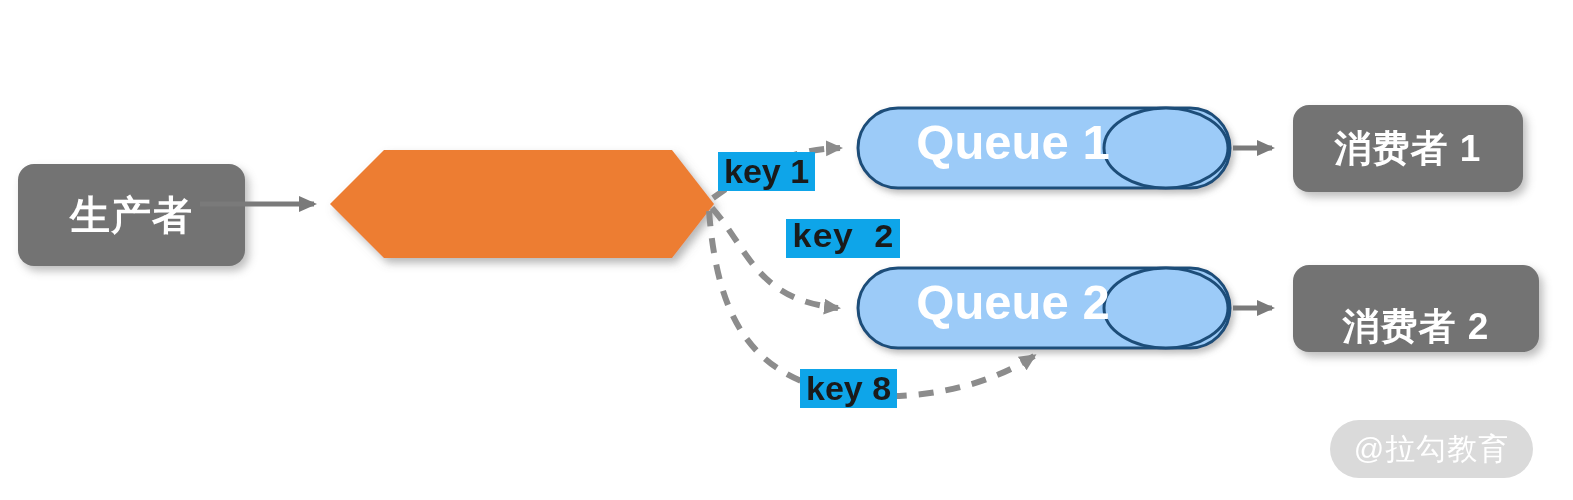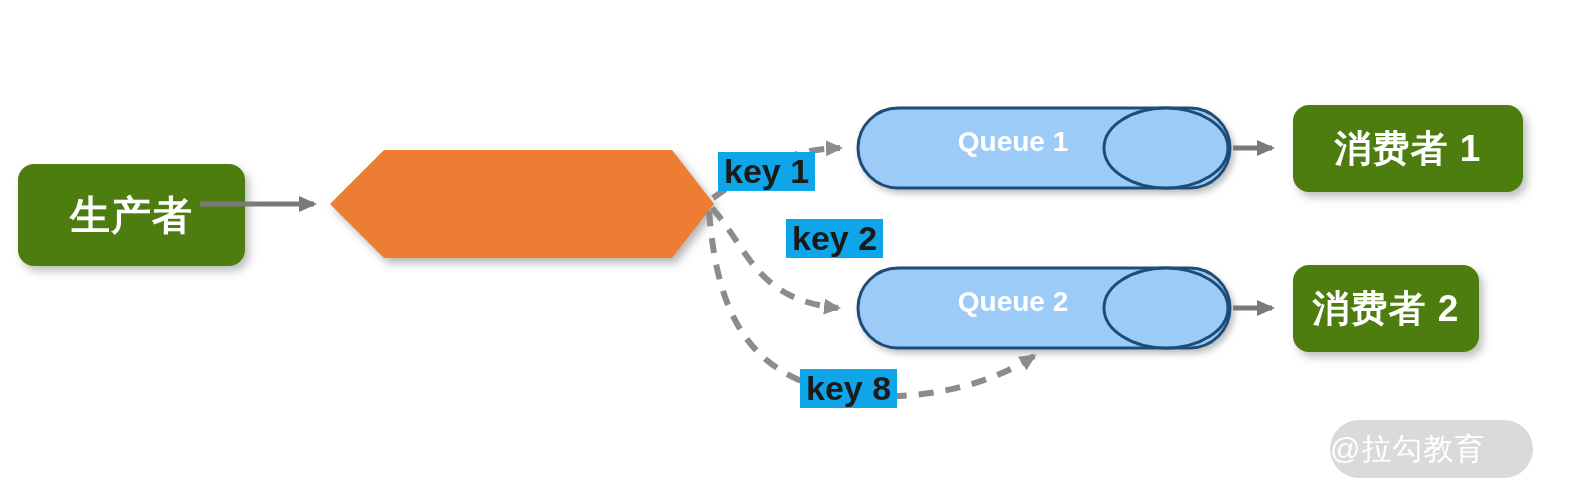--- a/index.html
+++ b/index.html
@@ -9,65 +9,65 @@
     background:#ffffff;
     overflow:hidden;
     font-family:"Liberation Sans","DejaVu Sans",sans-serif;
   }
   .layer{position:absolute;left:0;top:0;}
   svg.layer{z-index:2;}
 
   
   .green-box{
     position:absolute;
-    background:#4d7c0f;
+    background:#737373;
     border-radius:16px;
     box-shadow:4px 5px 8px rgba(110,110,110,0.45);
     display:flex;align-items:center;justify-content:center;
     z-index:1;
   }
   .green-box span{
     color:#ffffff;font-weight:bold;
     letter-spacing:1px;
   }
   .producer{left:18px;top:164px;width:227px;height:102px;}
   .producer span{font-size:40px;}
   .consumer1{left:1293px;top:105px;width:230px;height:87px;}
-  .consumer2{left:1293px;top:265px;width:186px;height:87px;}
+  .consumer2{left:1293px;top:265px;width:246px;height:87px;align-items:flex-end;}
   .consumer1 span,.consumer2 span{font-size:37px;}
 
   
   .overlay-label{
     position:absolute;z-index:3;
     display:flex;align-items:center;justify-content:center;
     text-align:center;
     color:#ffffff;font-weight:bold;
     pointer-events:none;
   }
   .hex-label{left:380px;top:150px;width:290px;height:108px;font-size:37px;line-height:1.22;}
-  .queue-label{width:310px;height:68px;font-size:28px;}
+  .queue-label{width:310px;height:68px;font-size:49px;}
   .q1{left:858px;top:108px;}
   .q2{left:858px;top:268px;text-align:center;}
 
   .key-label{
     position:absolute;z-index:4;
     background:#0ea5e9;
     color:#1a1a1a;font-weight:bold;font-size:34px;
     padding:1px 6px;line-height:1.1;
     white-space:nowrap;
   }
   .k1{left:718px;top:152px;}
-  .k2{left:786px;top:219px;}
+  .k2{left:786px;top:219px;font-family:Liberation Mono, monospace;}
   .k3{left:800px;top:369px;}
 
   .watermark{
     position:absolute;z-index:1;
     left:1330px;top:420px;width:203px;height:58px;
     background:#DADADA;border-radius:29px;
-    display:flex;align-items:center;justify-content:flex-start;
+    display:flex;align-items:center;justify-content:center;
   }
   .watermark span{color:#ffffff;font-size:30px;letter-spacing:1px;}
 </style>
 </head>
 <body>
 
 <div class="canvas">
 
   <div class="green-box producer">
     <span>生产者</span>

